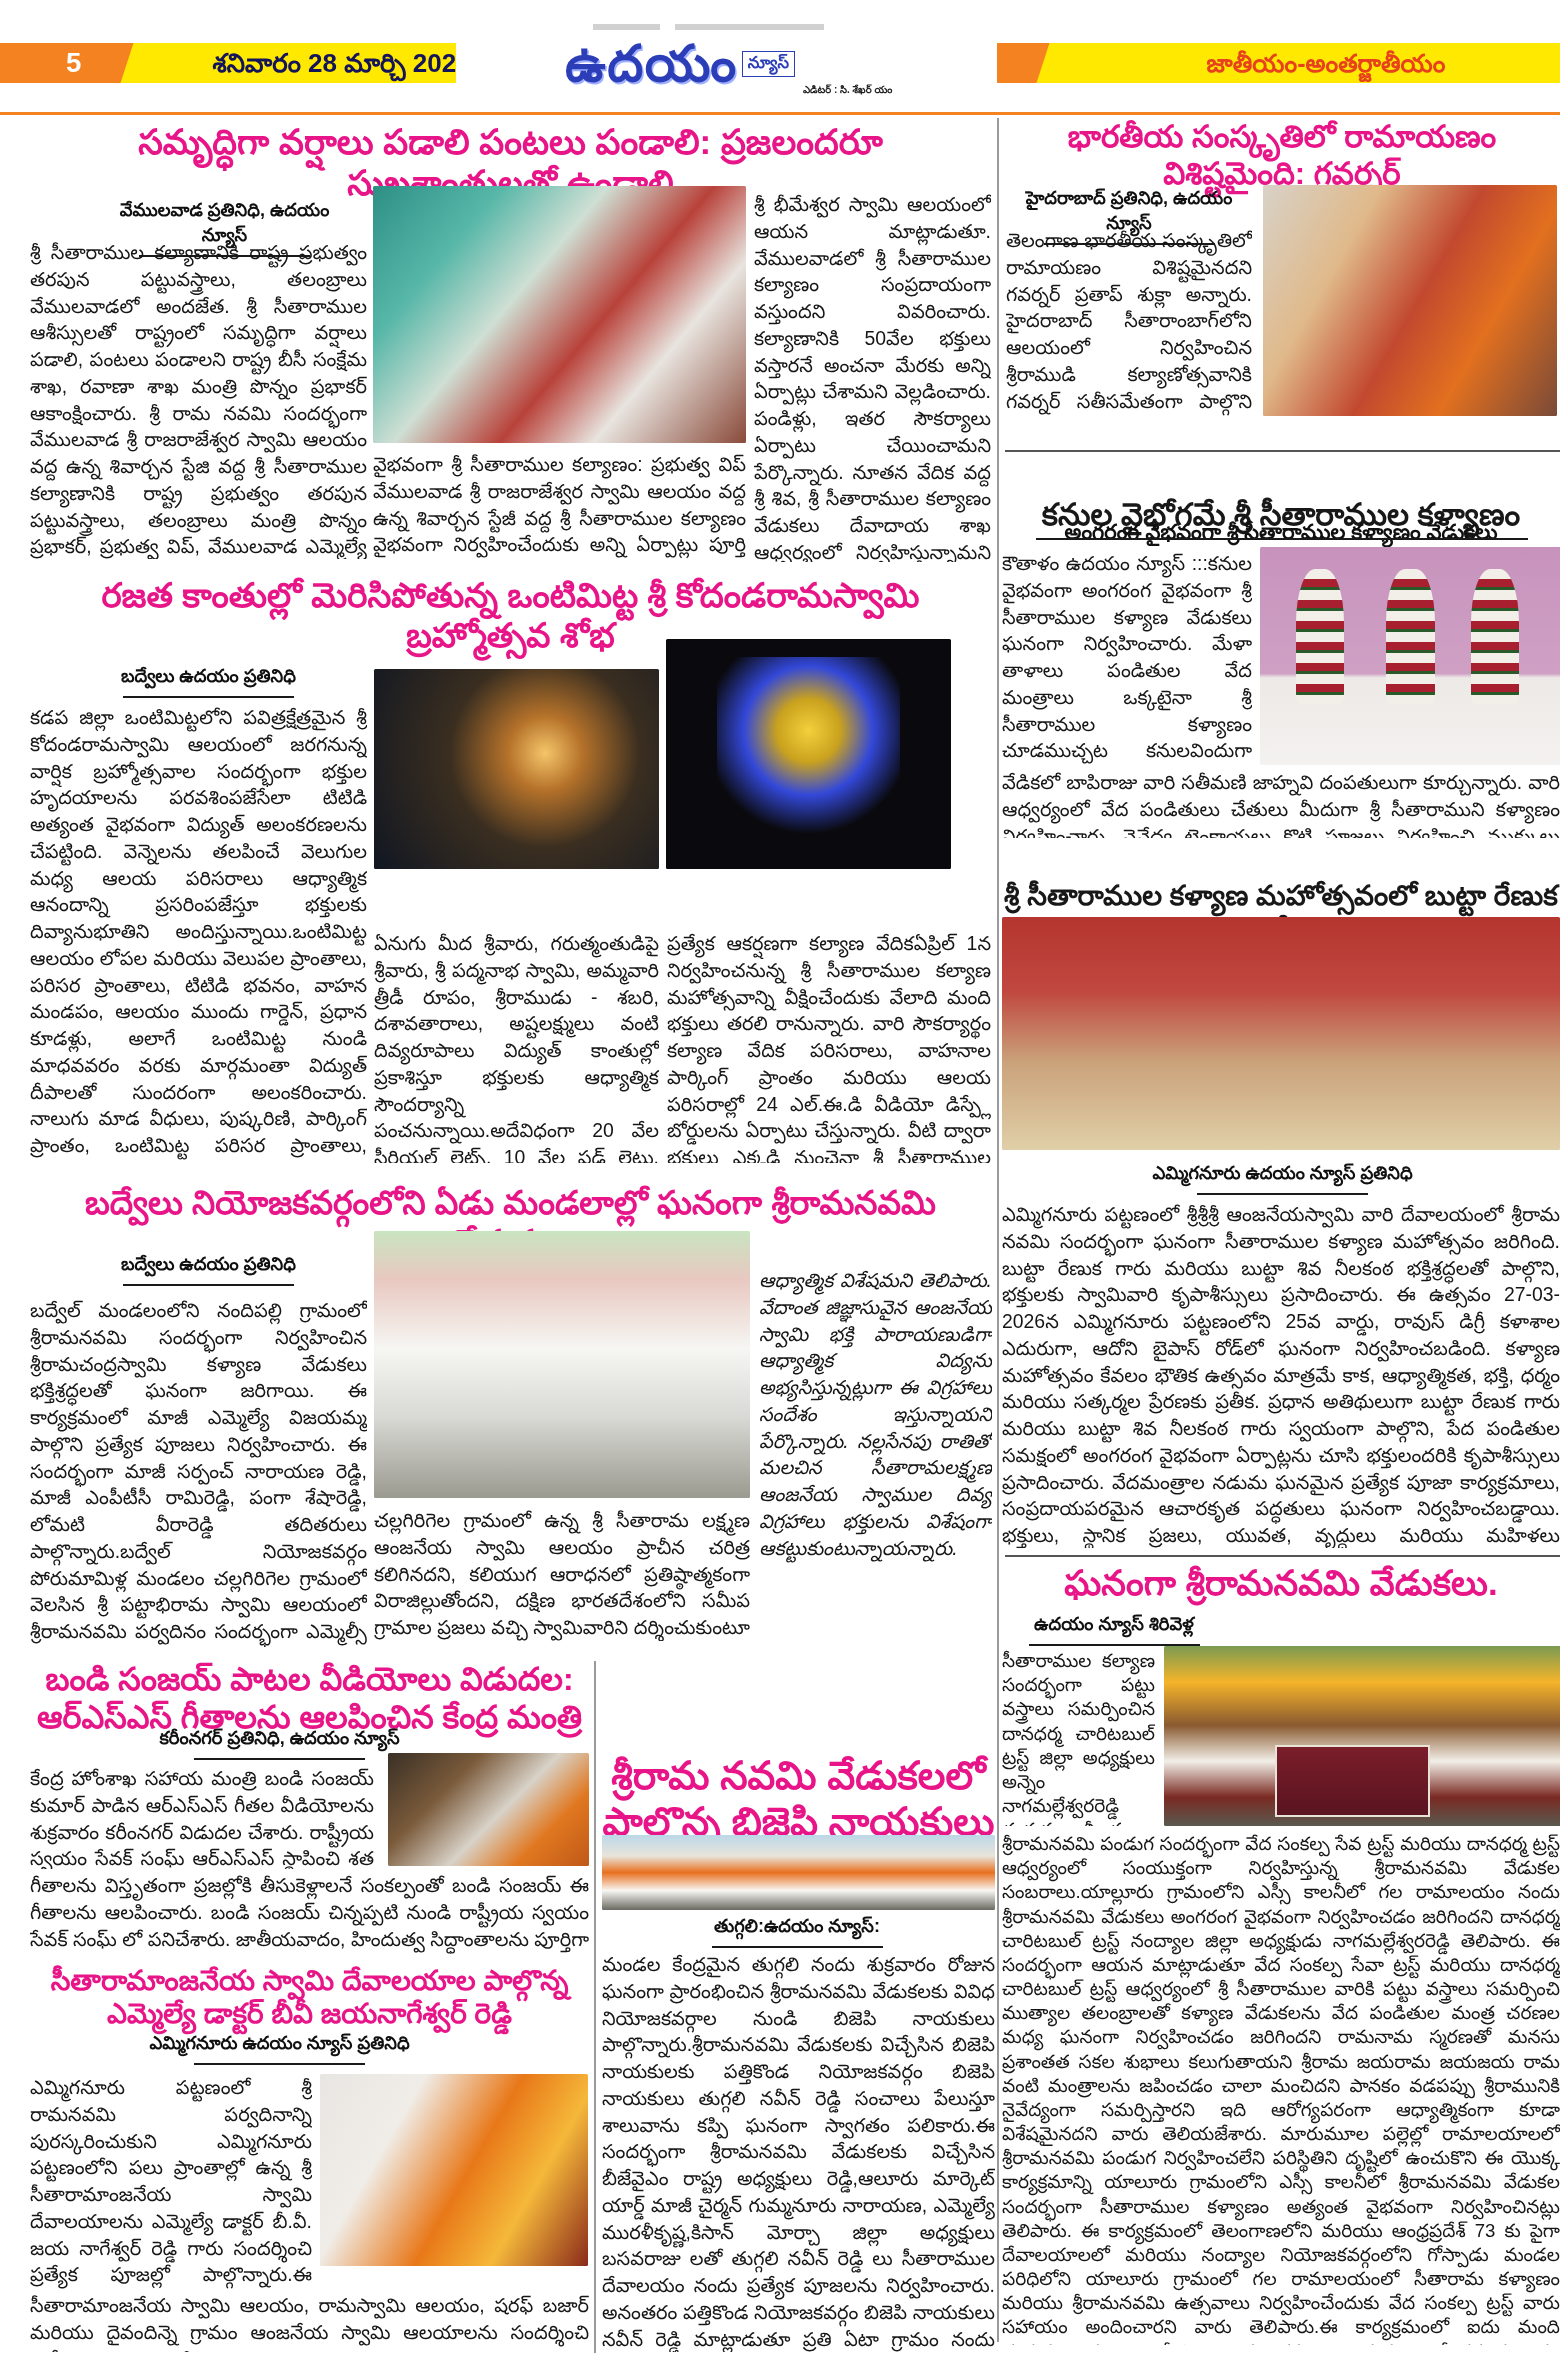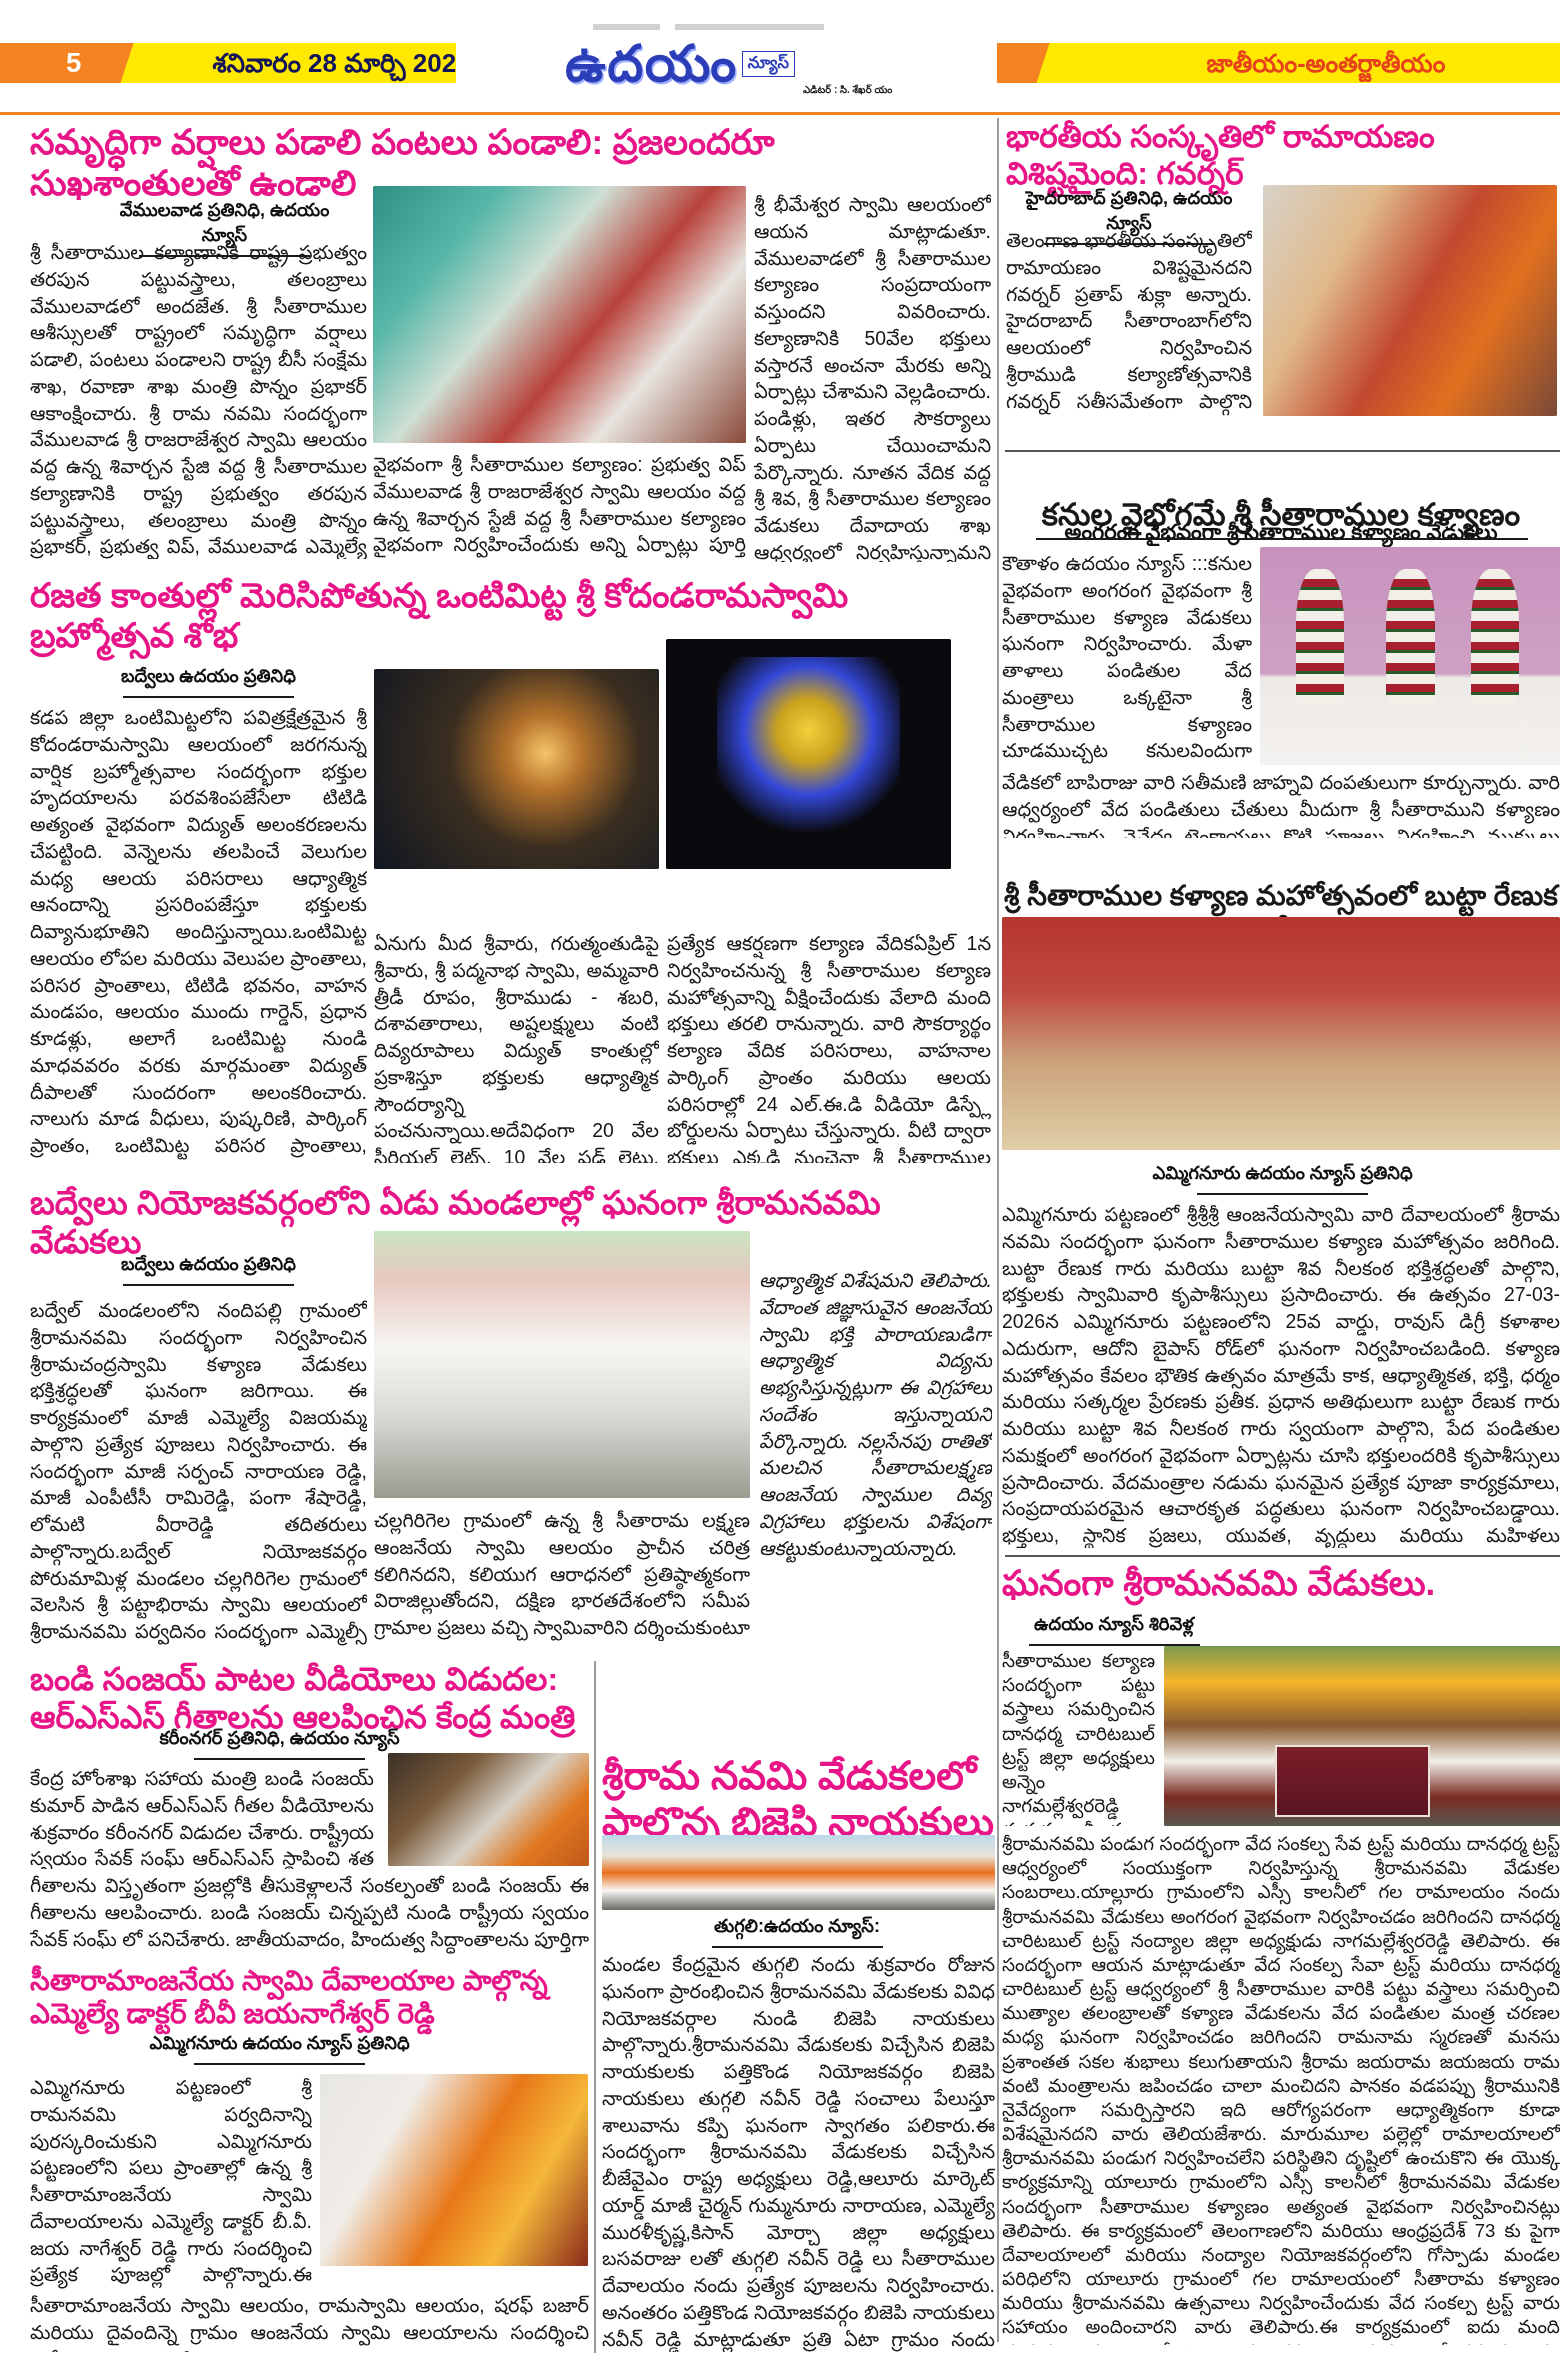--- a/index.html
+++ b/index.html
@@ -1,18 +1,18 @@
 <!DOCTYPE html>
 <html style="font-size:12px"><head>
 <meta charset="utf-8">
 <style>
   html,body{margin:0;padding:0;background:#ffffff;}
   body{width:1561px;height:2354px;position:relative;font-family:"Liberation Sans",sans-serif;overflow:hidden;}
   .abs{position:absolute;}
-  .h-pink{color:#e81588;font-weight:bold;text-align:left;line-height:1.18;}
+  .h-pink{color:#e81588;font-weight:bold;text-align:center;line-height:1.18;}
   .h-black{color:#181818;font-weight:bold;text-align:center;line-height:1.22;margin-top:37px;}
   .bt{font-size:19.4px;line-height:1.38;text-align:justify;color:#161616;overflow:hidden;}
   .bt-sm{font-size:18.6px;line-height:1.30;}
   .byline{font-size:18px;font-weight:bold;text-align:center;color:#101010;}
   .byline::after{content:"";display:block;width:171px;height:2.2px;background:#1a1a1a;margin:5.2px auto 0;}
   .subrule{height:2.2px;background:#1a1a1a;}
   .vrule{width:1.5px;background:#9a9a9a;}
   .hrule{height:1.5px;background:#555;}
   .photo{position:absolute;border-radius:1.5px;}
   .topbar{position:absolute;left:0;top:43px;width:1561px;height:40px;background:#f58220;overflow:hidden;}

